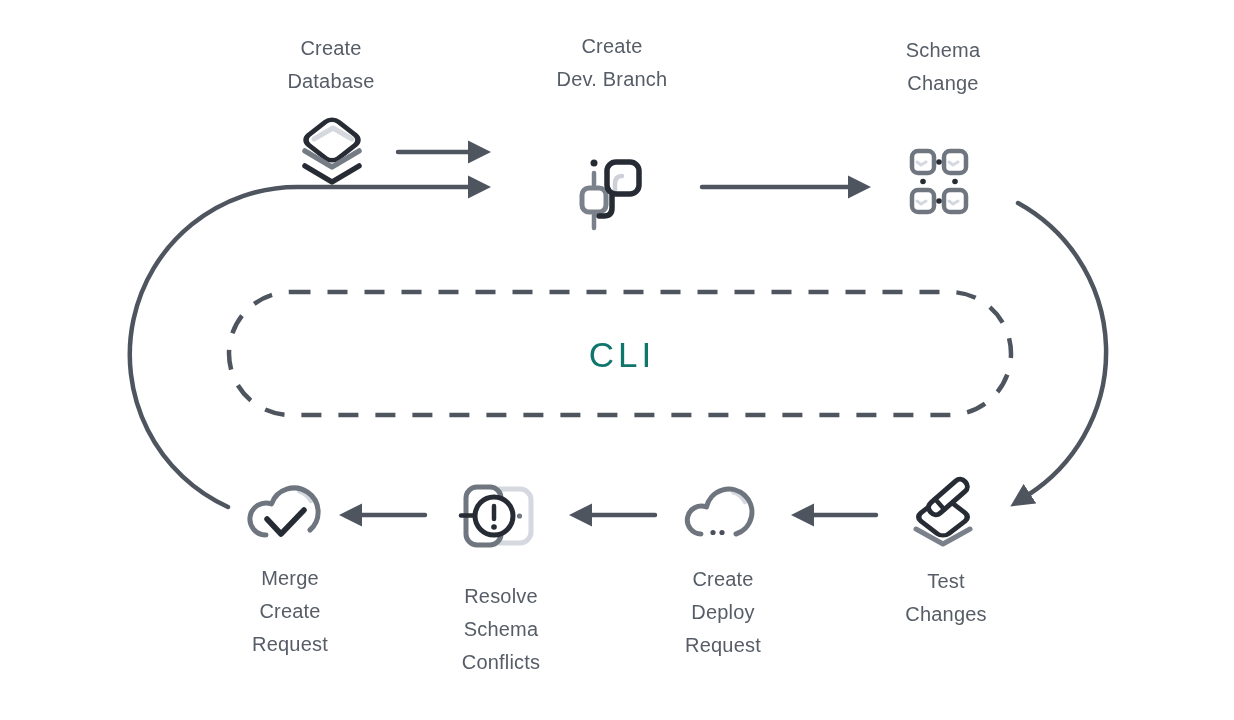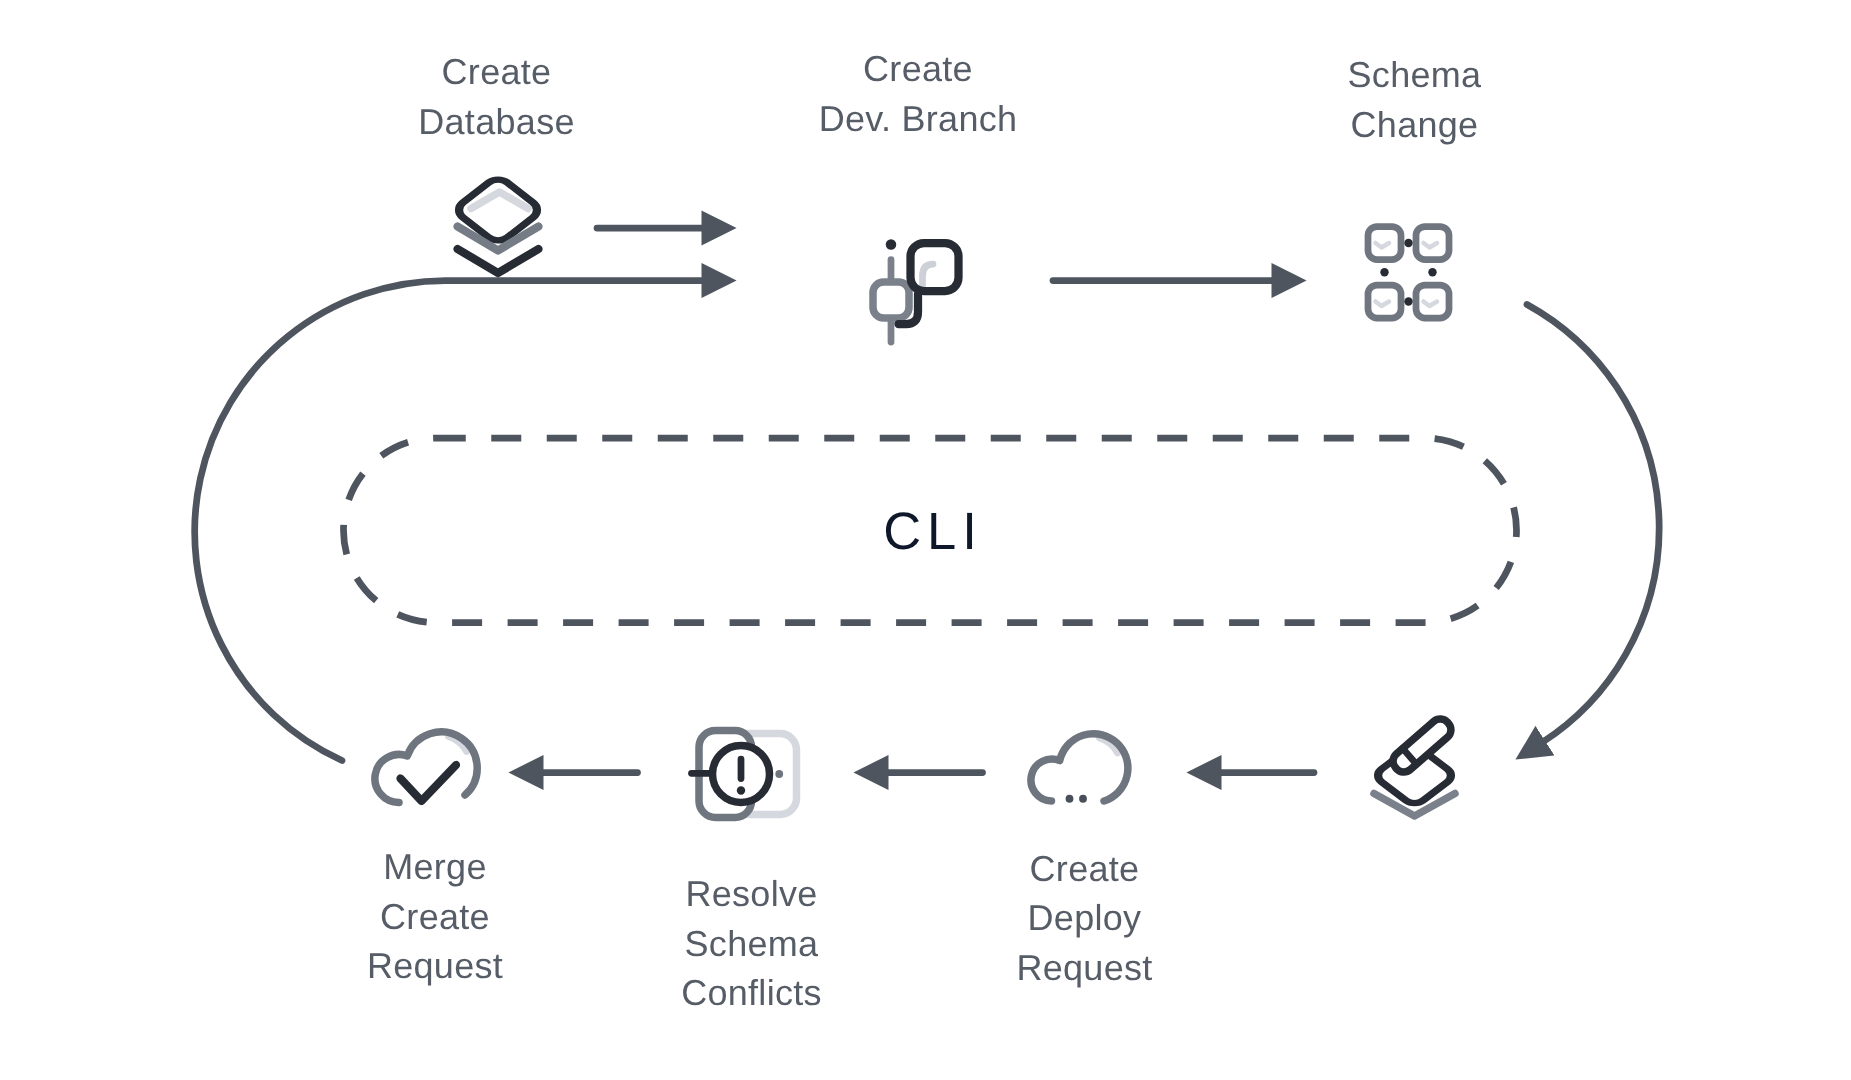--- a/index.html
+++ b/index.html
@@ -9,31 +9,31 @@
     background:#fff;
     overflow:hidden;
     font-family:"Liberation Sans","DejaVu Sans",sans-serif;
   }
   .diagram-svg{position:absolute;left:0;top:0;}
   .label{
     position:absolute;
     transform:translateX(-50%);
     text-align:center;
     white-space:pre-line;
-    font-size:24px;
+    font-size:20px;
     line-height:33px;
     color:#565D67;
     letter-spacing:0.2px;
   }
   .cli-label{
     position:absolute;
     transform:translate(-50%,-50%);
     font-size:35px;
     letter-spacing:4px;
-    color:#0f172a;
+    color:#0f766e;
   }
 </style>
 </head>
 <body>
 
 <div class="canvas">
 
   <svg class="diagram-svg" width="1234" height="720" viewBox="0 0 1234 720">
     <defs>
       <marker id="ah" viewBox="0 0 10 10" refX="1" refY="5" markerWidth="5.2" markerHeight="5.2" orient="auto">
@@ -136,16 +136,18 @@
 Request</div>
 
   <div class="label" style="left:501px;top:580px">Resolve
 Schema
 Conflicts</div>
 
   <div class="label" style="left:723px;top:563px">Create
 Deploy
 Request</div>
 
+  <div class="label" style="left:946px;top:565px">Test
+Changes</div>
 
   <div class="cli-label" style="left:622px;top:355px">CLI</div>
 
 </div>
 
 </body></html>

